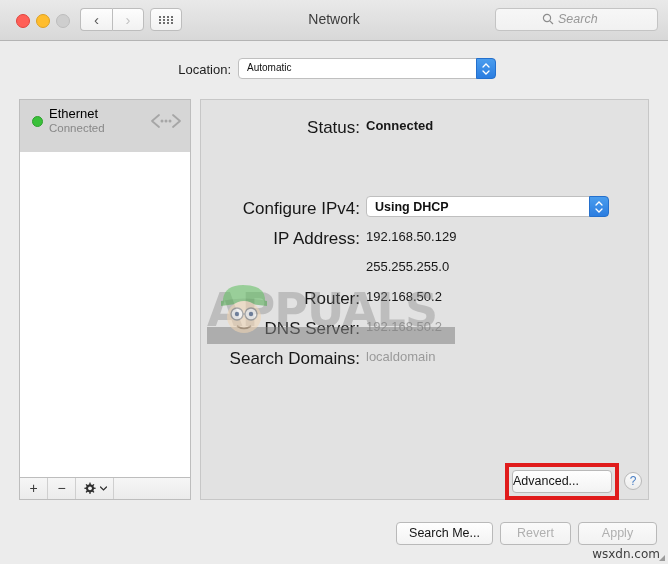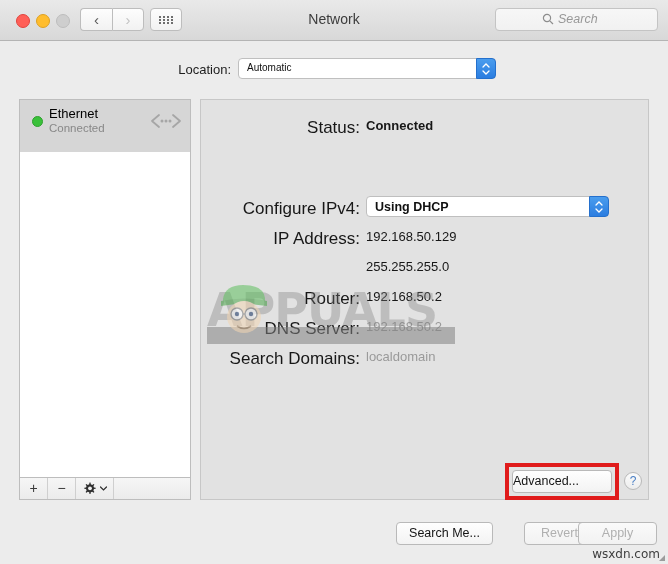--- a/index.html
+++ b/index.html
@@ -366,21 +366,21 @@
     border: 1px solid #b9b9b9;
     border-radius: 4px;
     box-sizing: border-box;
     text-align: center;
     line-height: 21px;
     font-size: 12.5px;
     color: #141414;
   }
   #assist-btn { left: 396px; width: 97px; }
   #revert-btn { left: 500px; width: 71px; color: #b0b0b0;
-                background: linear-gradient(to bottom,#fafafa,#f2f2f2); margin-left: 24px; }
+                background: linear-gradient(to bottom,#fafafa,#f2f2f2); }
   #apply-btn  { left: 578px; width: 79px; color: #b0b0b0;
                 background: linear-gradient(to bottom,#fafafa,#f2f2f2); }
 
   #wsxdn {
     position: absolute;
     right: 8px; bottom: 3px;
     font-size: 12px;
     color: #3e3e3e;
     font-family: "DejaVu Sans", sans-serif;
     text-align: right;

